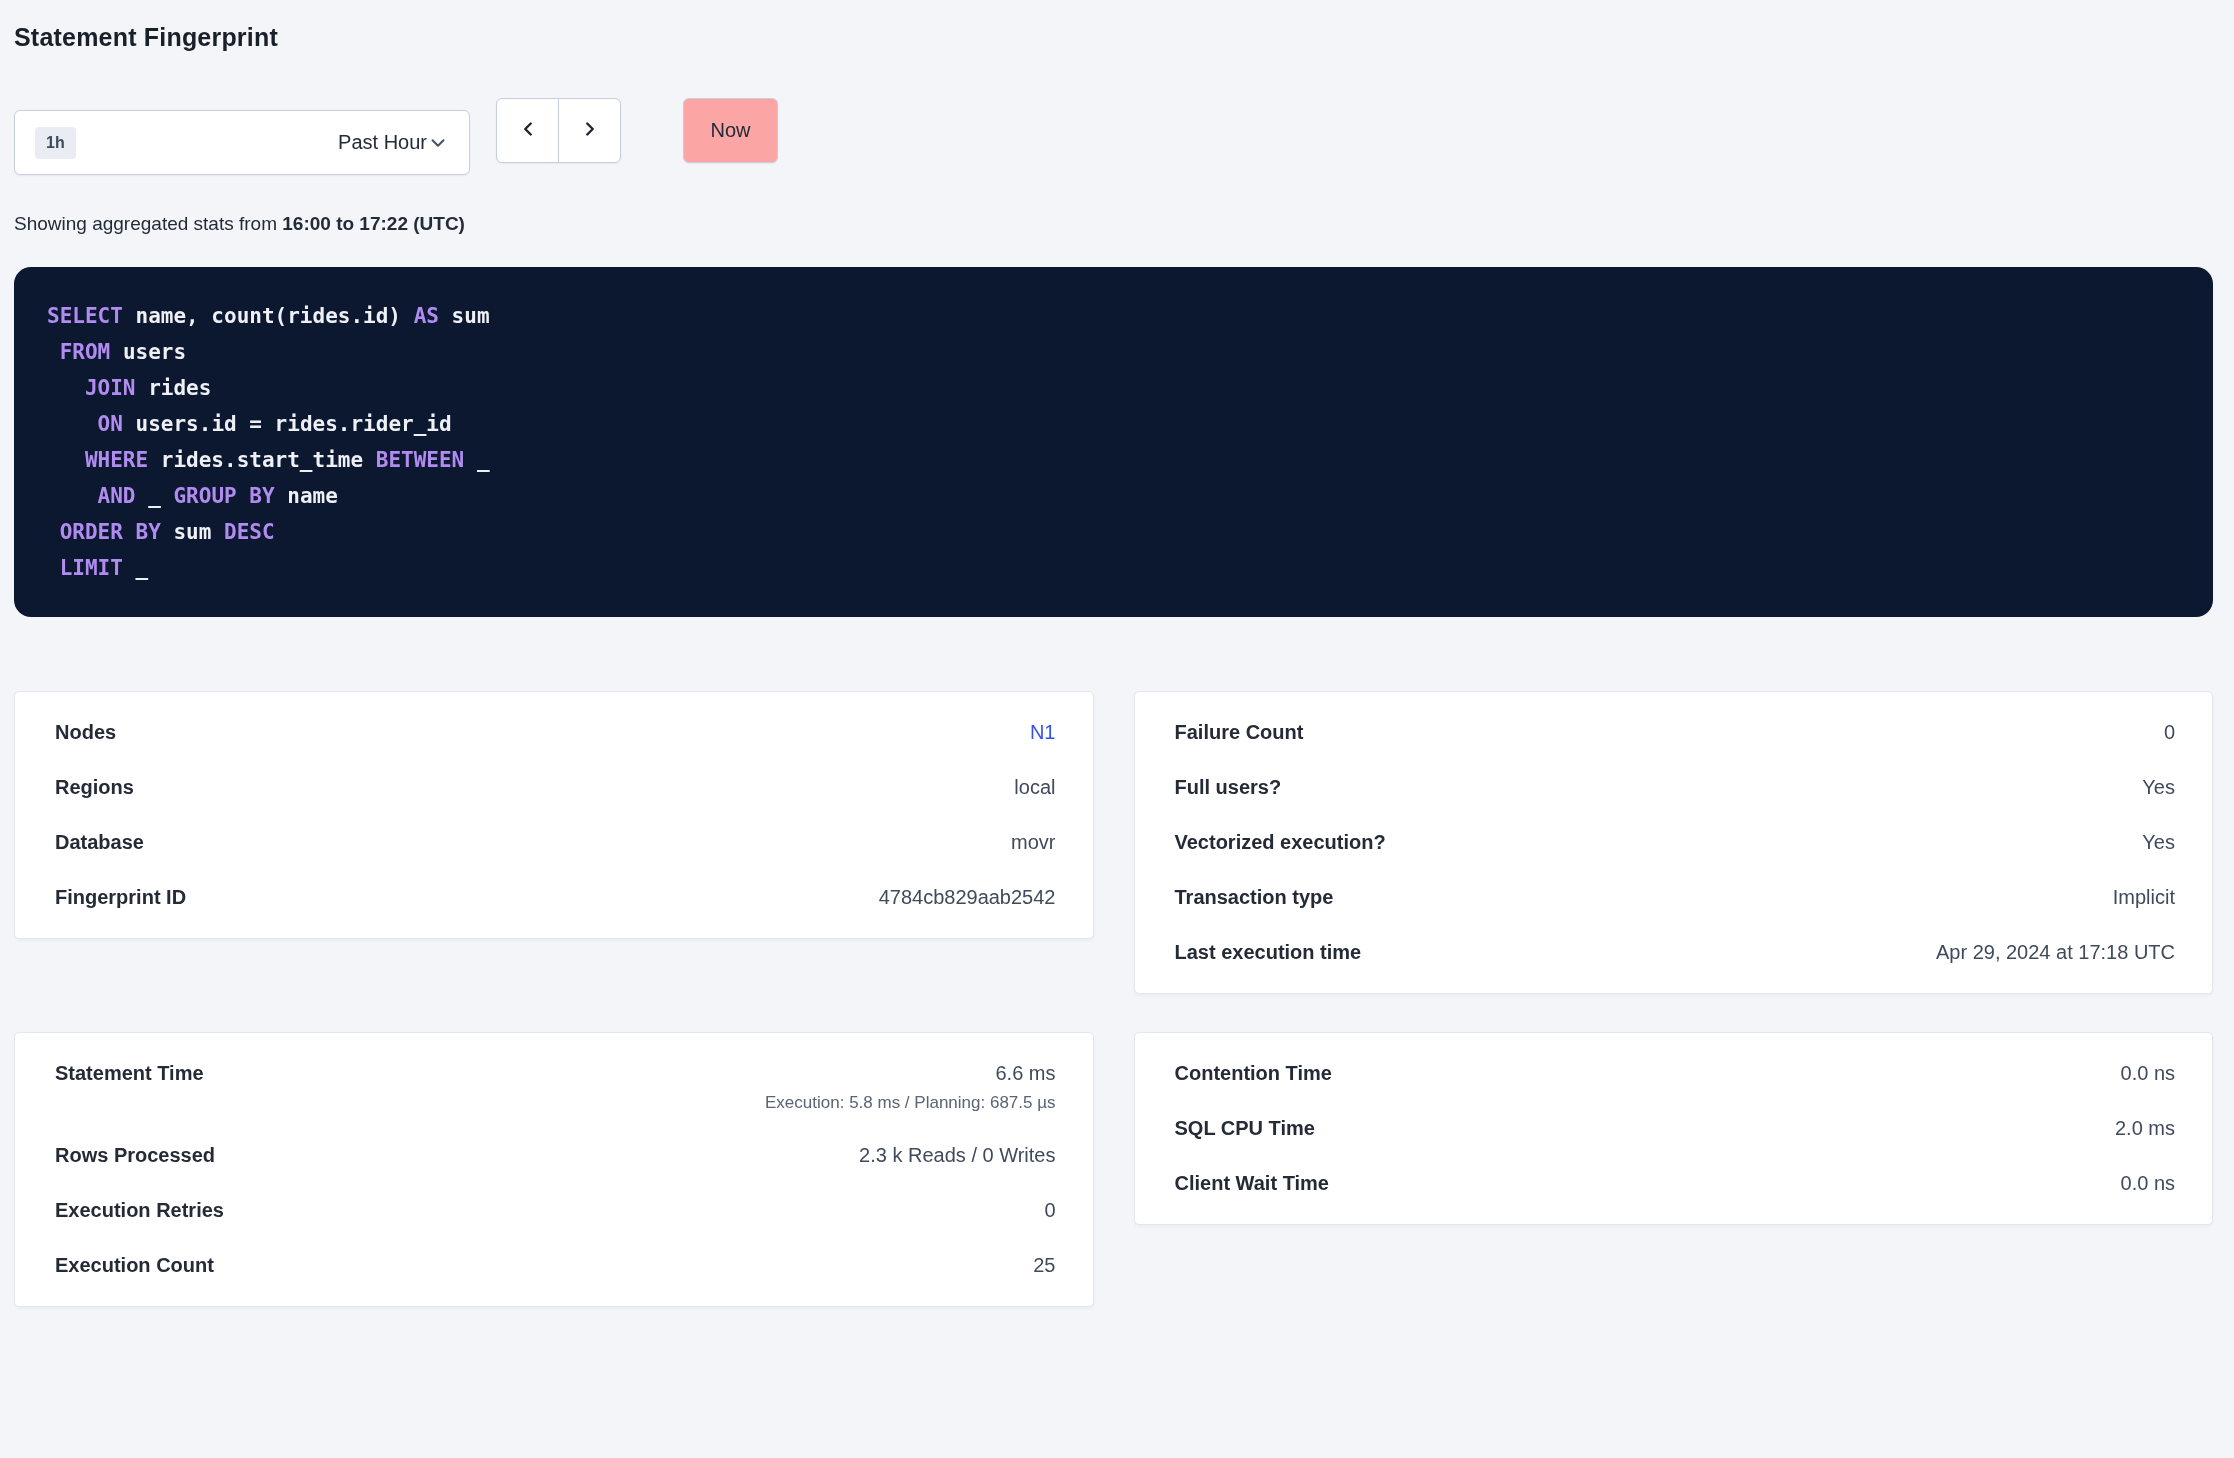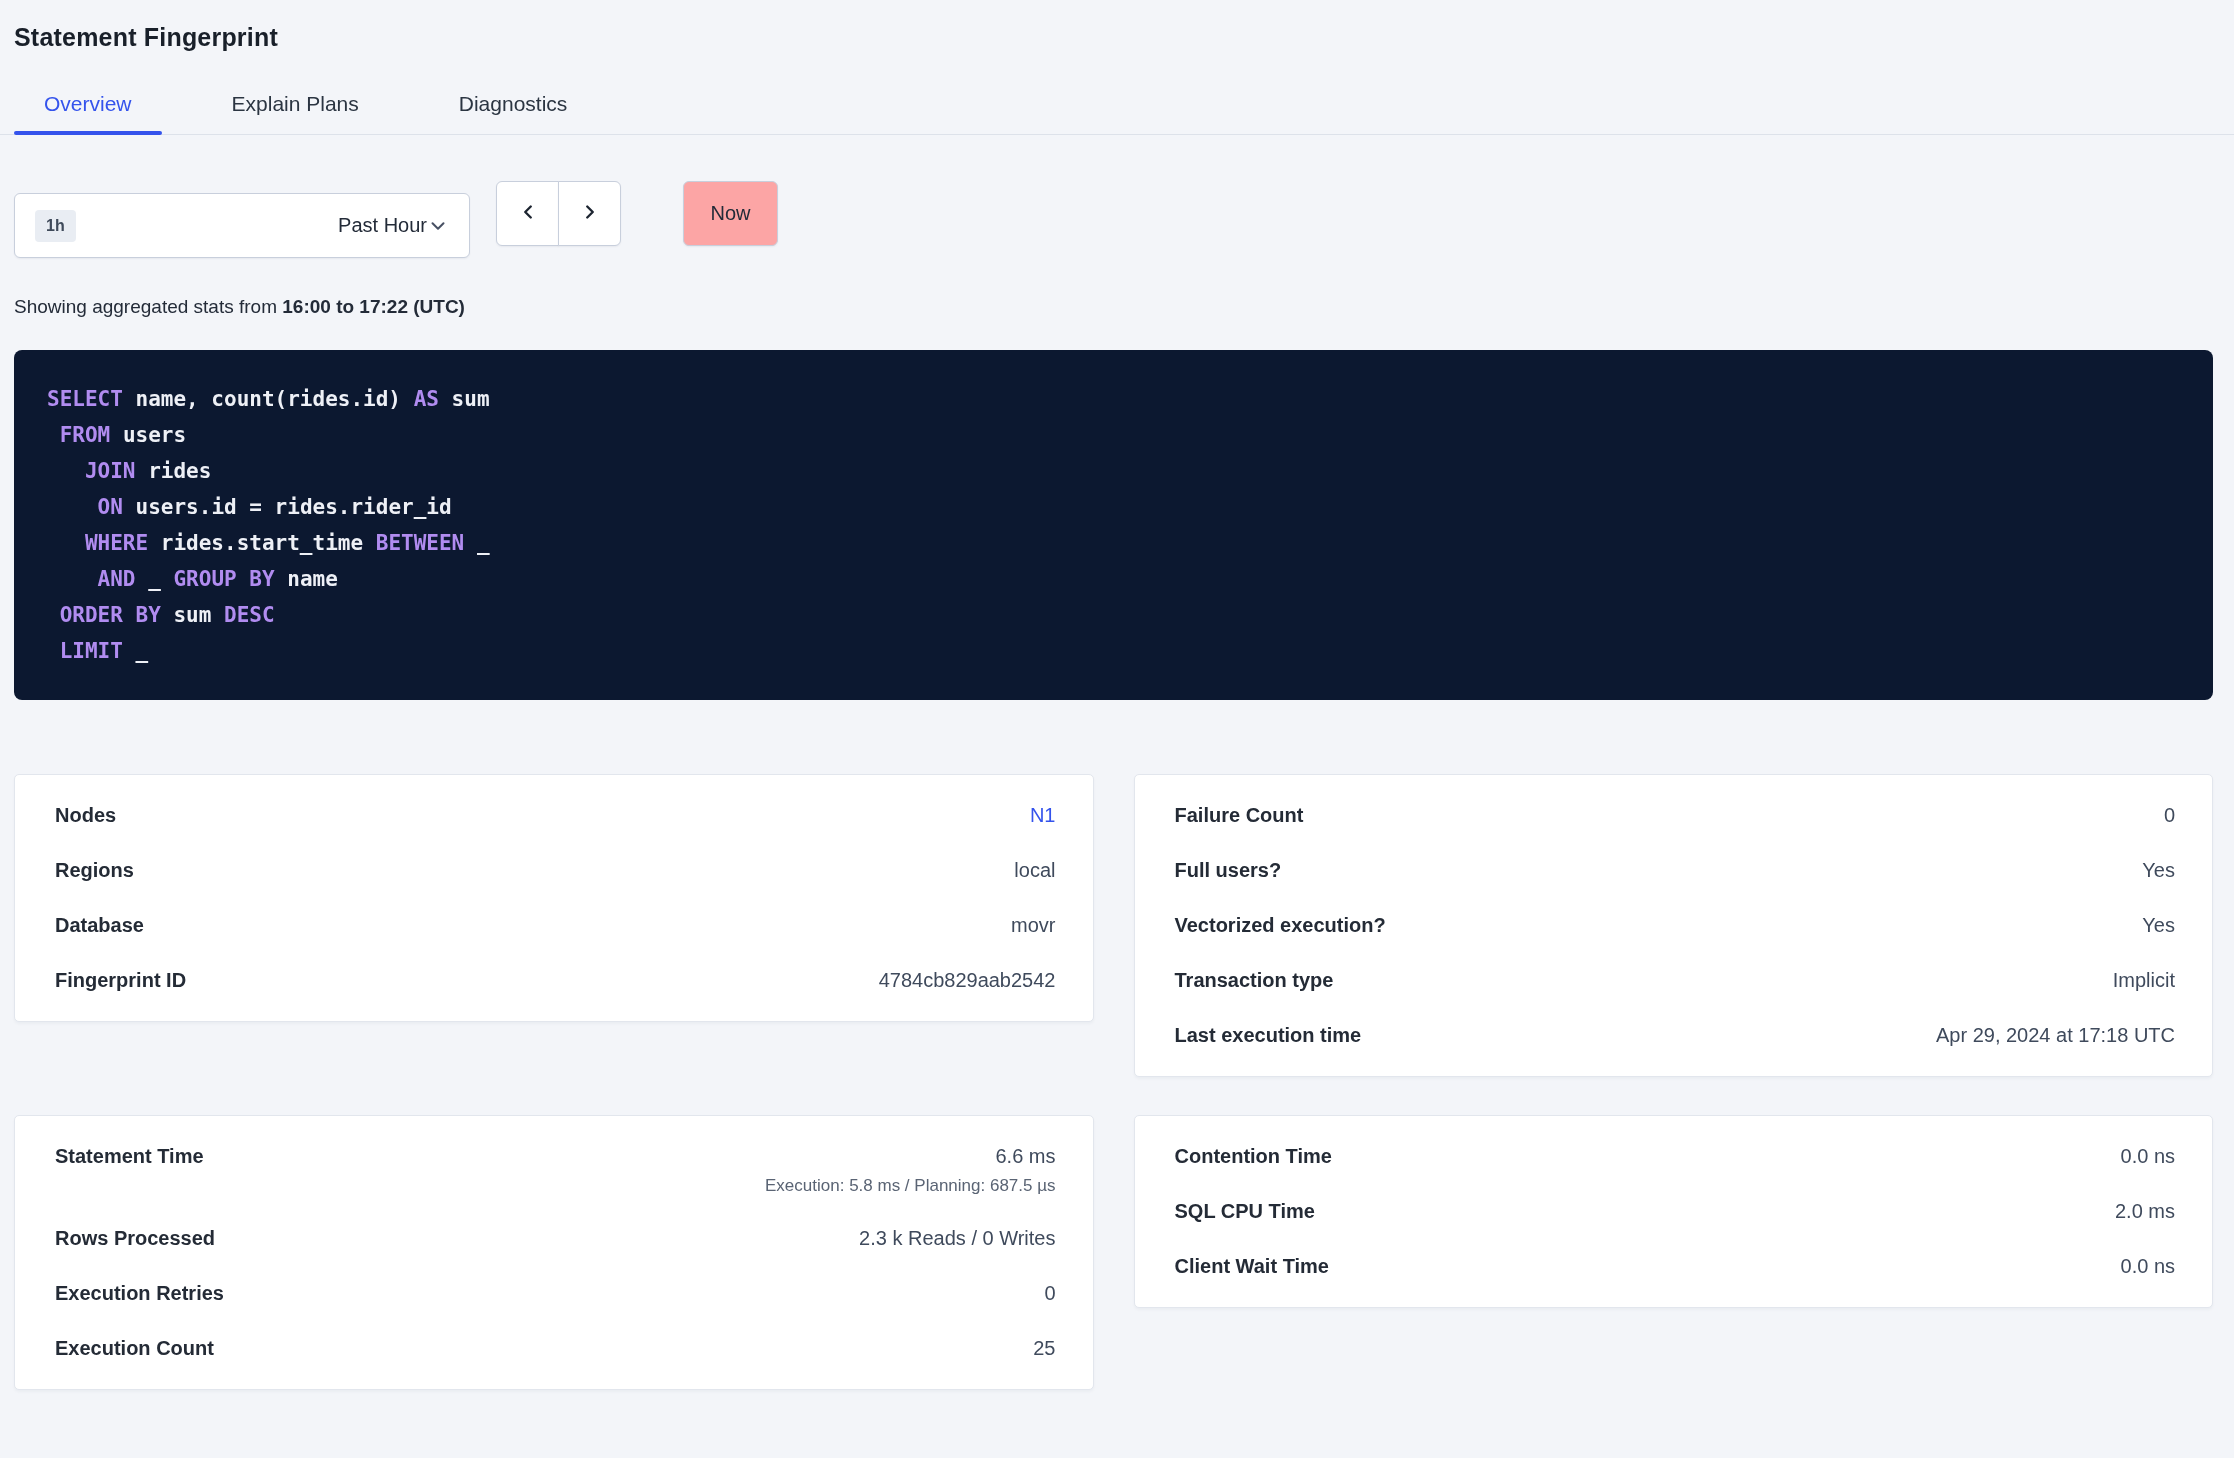--- a/index.html
+++ b/index.html
@@ -82,21 +82,21 @@
     font-family:inherit;font-size:20px;color:#232b38;cursor:pointer;
     box-shadow:0 1px 2px rgba(30,40,70,.06);
   }
 
   .stats{margin:38px 0 0 0;font-size:19px;color:#232b38}
   .stats strong{font-weight:700}
 
   .sql{
     margin-top:32px;
     background:var(--sql-bg);
-    border-radius:8px;
+    border-radius:17px;
     padding:31px 33px;
     font-family:"DejaVu Sans Mono","Liberation Mono",monospace;
     font-size:21px;font-weight:600;line-height:36px;
     color:#eef0f6;white-space:pre;
   }
   .sql .kw{color:var(--sql-kw)}
 
   .cards-row{display:flex;gap:40px;align-items:flex-start;margin-top:74px}
   .cards-row.second{margin-top:38px}
   .card{
@@ -115,25 +115,20 @@
   .row-value.link{color:var(--accent)}
   .row-sub{font-size:17px;color:#5a6474;margin-top:4px;line-height:23px}
 </style>
 </head>
 <body>
 
 <div class="page">
 
   <h1 class="page-title">Statement Fingerprint</h1>
 
-  <div class="tabbar">
-    <div class="tab active">Overview</div>
-    <div class="tab">Explain Plans</div>
-    <div class="tab">Diagnostics</div>
-  </div>
 
   <div class="controls">
     <button class="dropdown">
       <span class="badge">1h</span>
       <span class="dd-label">Past Hour</span>
       <span class="dd-caret">
         <svg width="22" height="22" viewBox="0 0 24 24">
             <path d="M6 9l6 6 6-6" fill="none" stroke="#475063" stroke-width="2.2" stroke-linecap="round" stroke-linejoin="round"></path>
           </svg>
       </span>

